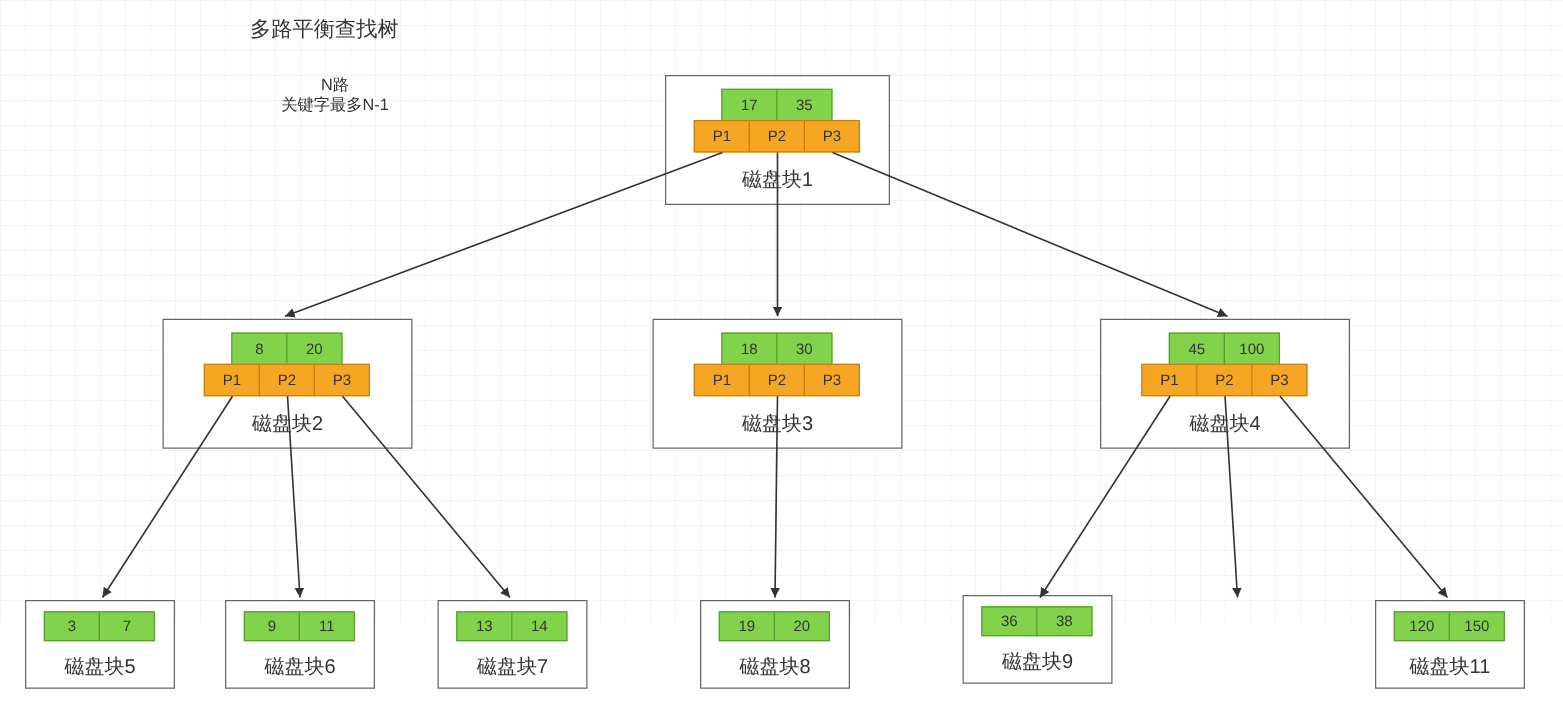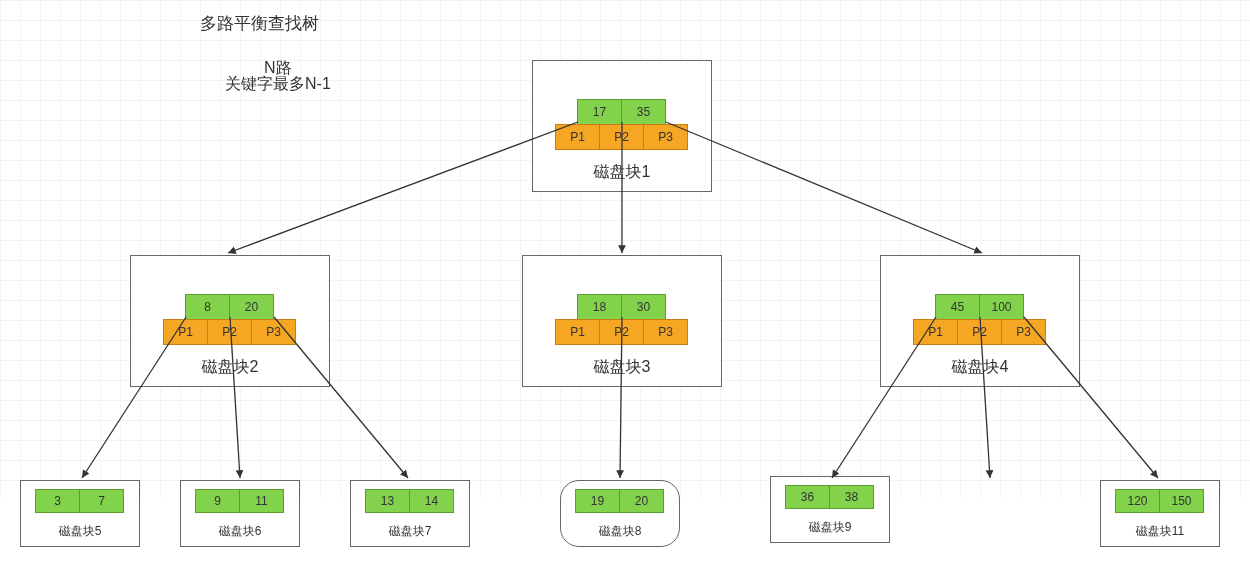--- a/index.html
+++ b/index.html
@@ -32,21 +32,21 @@
     position: absolute;
     left: 200px;
     top: 12px;
     font-size: 17px;
     font-weight: 400;
   }
   .note {
     position: absolute;
     left: 225px;
     top: 60px;
-    font-size: 16px;
+    font-size: 13px;
     text-align: center;
     line-height: 16px;
   }
 
   
   .pnode {
     position: absolute;
     background: #fff;
     border: 1px solid #666;
     box-sizing: border-box;
@@ -62,21 +62,20 @@
     height: 26px;
     background: #7ed321;
     background: #82d34b;
     border: 1px solid #5a9e2f;
     box-sizing: border-box;
     display: flex;
     align-items: center;
     justify-content: center;
     font-size: 12px;
     margin-left: -1px;
-    margin-top: 28px;
   }
   .pnode .ptrs {
     display: flex;
     justify-content: center;
     margin-top: -1px;
     align-items: flex-end;
   }
   .pnode .ptr {
     width: 45px;
     height: 26px;
@@ -114,21 +113,21 @@
     background: #82d34b;
     border: 1px solid #5a9e2f;
     box-sizing: border-box;
     display: flex;
     align-items: center;
     justify-content: center;
     font-size: 12px;
     margin-left: -1px;
   }
   .lnode .label {
-    font-size: 12px;
+    font-size: 16px;
     margin-top: 10px;
     margin-bottom: 6px;
   }
 
   svg.edges {
     position: absolute;
     left: 0; top: 0;
     width: 1250px; height: 575px;
     pointer-events: none;
   }
@@ -214,21 +213,21 @@
   </div>
 
   <div class="lnode" style="left:350px; top:480px; width:120px;text-align:center;">
     <div class="keys">
       <div class="key">13</div>
       <div class="key">14</div>
     </div>
     <div class="label">磁盘块7</div>
   </div>
 
-  <div class="lnode" style="left:560px; top:480px; width:120px;border-radius:19px;">
+  <div class="lnode" style="left:560px; top:480px; width:120px;">
     <div class="keys">
       <div class="key">19</div>
       <div class="key">20</div>
     </div>
     <div class="label">磁盘块8</div>
   </div>
 
   <div class="lnode" style="left:770px; top:476px; width:120px;">
     <div class="keys">
       <div class="key">36</div>

